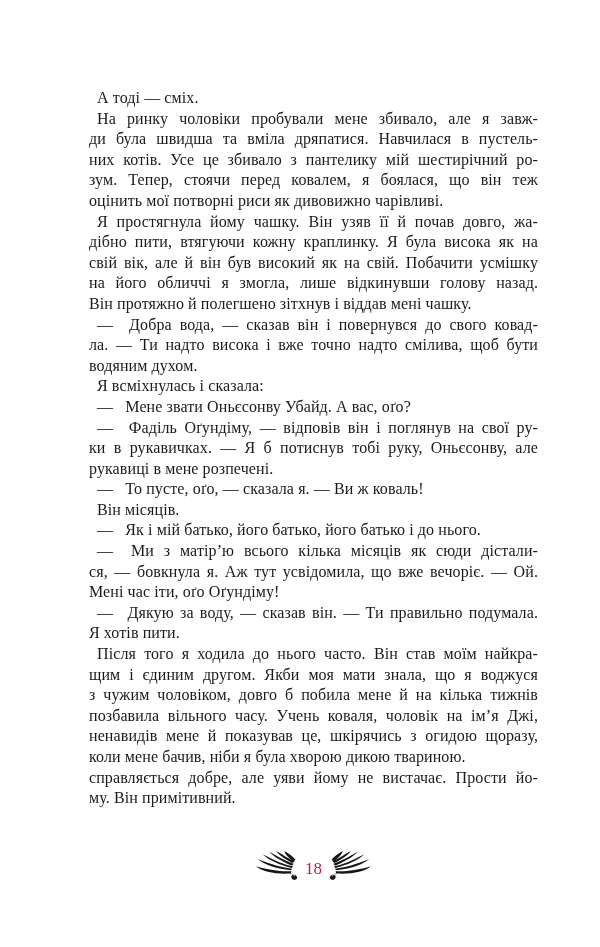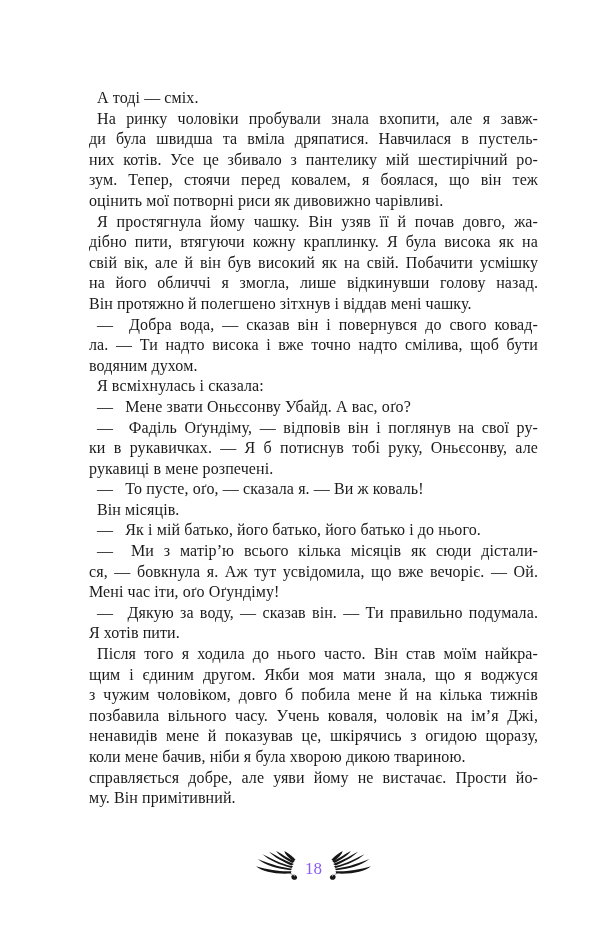--- a/index.html
+++ b/index.html
@@ -61,38 +61,38 @@
     align-items: center;
   }
   .wing svg {
     display: block;
   }
   .wing.right svg {
     transform: scaleX(-1);
   }
   .page-number {
     font-size: 17px;
-    color: #8b5cf6;
+    color: #be185d;
     line-height: 1;
     padding-top: 6px;
   }
 </style>
 </head>
 <body>
 
 <main class="page">
 
   <section class="text-block">
 
     <p class="para">
       <span class="line first last">А тоді — сміх.</span>
     </p>
 
     <p class="para">
-      <span class="line first">На ринку чоловіки пробували знала вхопити, але я завж-</span>
+      <span class="line first">На ринку чоловіки пробували мене збивало, але я завж-</span>
       <span class="line">ди була швидша та вміла дряпатися. Навчилася в пустель-</span>
       <span class="line">них котів. Усе це збивало з пантелику мій шестирічний ро-</span>
       <span class="line">зум. Тепер, стоячи перед ковалем, я боялася, що він теж</span>
       <span class="line last">оцінить мої потворні риси як дивовижно чарівливі.</span>
     </p>
 
     <p class="para">
       <span class="line first">Я простягнула йому чашку. Він узяв її й почав довго, жа-</span>
       <span class="line">дібно пити, втягуючи кожну краплинку. Я була висока як на</span>
       <span class="line">свій вік, але й він був високий як на свій. Побачити усмішку</span>

